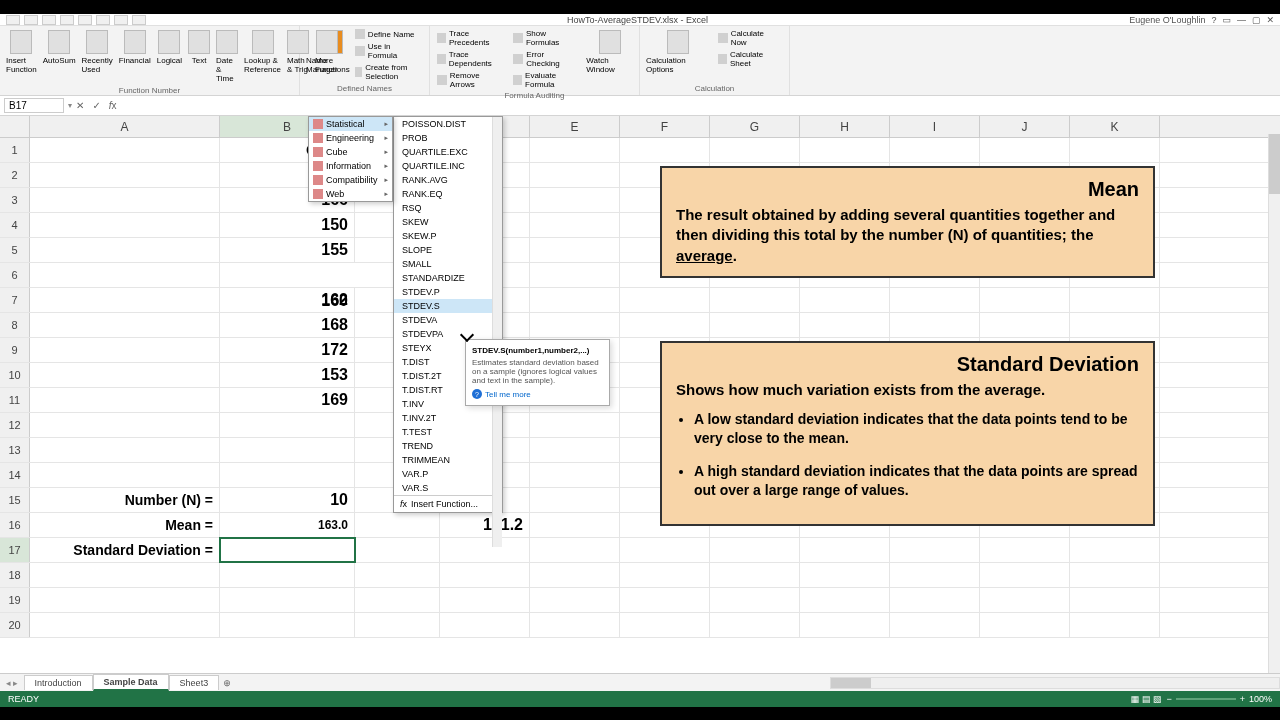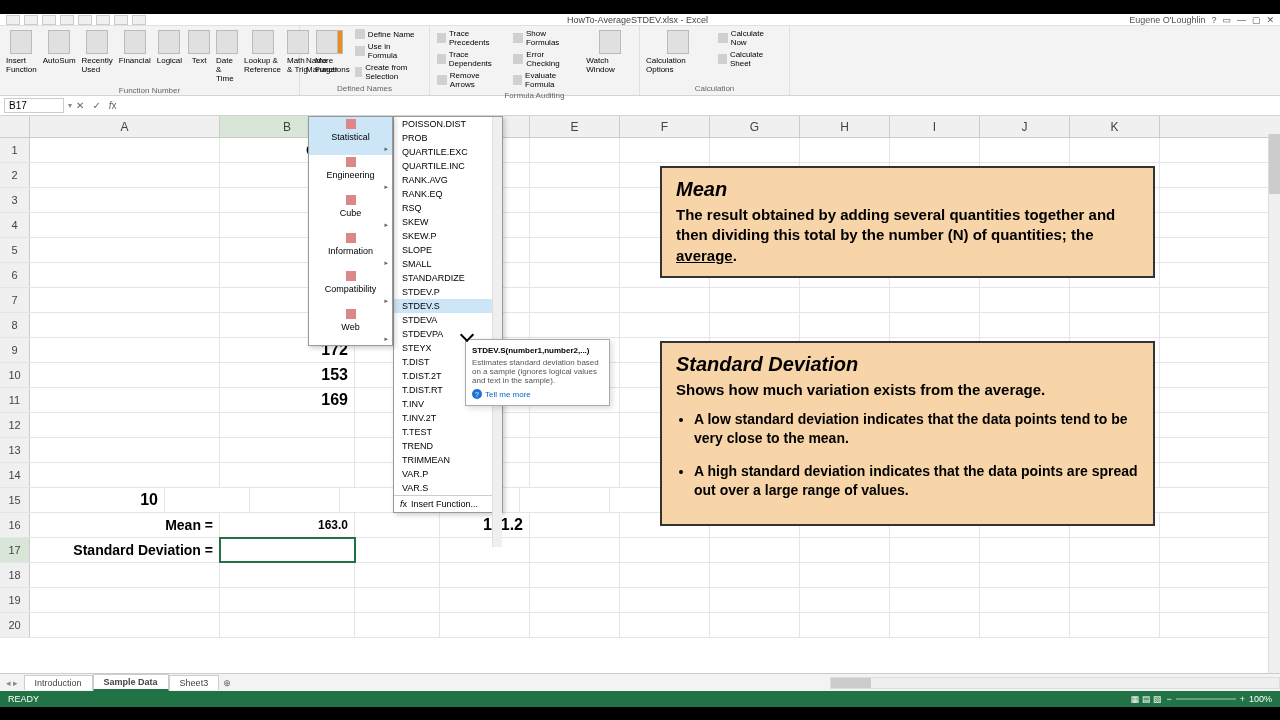--- a/index.html
+++ b/index.html
@@ -49,41 +49,41 @@
 .row { height: 25px; display: flex; border-bottom: 1px solid #e5e5e5; }
 .rowhdr { width: 30px; background: #f0f0f0; border-right: 1px solid #ccc; display: flex; align-items: center; justify-content: center; font-size: 11px; color: #444; }
 .cell { border-right: 1px solid #e5e5e5; padding: 2px 6px; font-size: 14px; display: flex; align-items: center; }
 .cell.right { justify-content: flex-end; }
 .cell.bold { font-weight: bold; }
 .cell.selected { outline: 2px solid #217346; outline-offset: -1px; background: #fff; }
 .rowhdr.sel, .colhdr.sel { background: #d8e6d8; }
 
 
 .cat-dd { position: absolute; top: 0; left: 308px; width: 85px; background: #fff; border: 1px solid #999; box-shadow: 2px 2px 5px rgba(0,0,0,0.2); font-size: 9px; z-index: 20; }
-.cat-item { padding: 2px 4px; display: flex; align-items: center; gap: 3px; cursor: pointer; flex-direction: column; }
+.cat-item { padding: 2px 4px; display: flex; align-items: center; gap: 3px; cursor: pointer; }
 .cat-item.hov { background: #cde6f7; }
 .cat-ico { width: 10px; height: 10px; background: #d88; }
 .cat-arrow { margin-left: auto; font-size: 7px; color: #666; }
 
 .fn-dd { position: absolute; top: 0; left: 393px; width: 110px; background: #fff; border: 1px solid #999; box-shadow: 2px 2px 5px rgba(0,0,0,0.2); font-size: 9px; z-index: 19; max-height: 445px; }
 .fn-list { }
 .fn-item { padding: 2px 8px; cursor: pointer; font-size: 9px; }
 .fn-item.hov { background: #cde6f7; }
 .fn-foot { border-top: 1px solid #ccc; padding: 3px 6px; display: flex; align-items: center; gap: 4px; font-size: 9px; }
 .fn-scroll { position: absolute; right: 0; top: 0; width: 10px; height: 430px; background: #efefef; border-left: 1px solid #ddd; }
 
 .tooltip { position: absolute; top: 223px; left: 465px; width: 145px; background: #fff; border: 1px solid #aaa; box-shadow: 2px 2px 6px rgba(0,0,0,0.15); padding: 6px; font-size: 8px; z-index: 21; }
 .tooltip .tt-title { font-weight: bold; margin-bottom: 3px; }
 .tooltip .tt-desc { color: #555; margin-bottom: 4px; }
 .tooltip .tt-link { color: #0066cc; display: flex; align-items: center; gap: 3px; }
 .tooltip .tt-link::before { content: "?"; display: inline-flex; width: 10px; height: 10px; border-radius: 50%; background: #1e6fd6; color: #fff; align-items: center; justify-content: center; font-size: 7px; }
 
 
 .info-box { position: absolute; background: #f8d5a8; border: 2px solid #333; padding: 10px 14px; font-family: Cambria, Georgia, serif; }
-.info-title { font-style: italic; font-weight: bold; text-align: left; font-size: 20px; margin-bottom: 4px; }
+.info-title { font-weight: bold; text-align: right; font-size: 20px; margin-bottom: 4px; }
 .info-text { font-size: 15px; font-weight: bold; line-height: 1.35; }
 .info-text .uline { text-decoration: underline; }
 .info-list { margin-top: 10px; padding-left: 18px; }
 .info-list li { font-size: 14px; font-weight: bold; margin-bottom: 14px; line-height: 1.35; }
 
 
 .sheet-tabs { position: absolute; bottom: 16px; left: 0; right: 0; height: 18px; background: #f3f3f3; border-top: 1px solid #ccc; display: flex; align-items: center; font-size: 9px; }
 .sheet-nav { display: flex; gap: 2px; padding: 0 6px; color: #888; }
 .sheet-tab { padding: 2px 10px; border: 1px solid #ccc; border-bottom: none; background: #fff; color: #444; cursor: pointer; }
 .sheet-tab.active { background: #fff; border-bottom: 2px solid #217346; font-weight: bold; }
@@ -474,20 +474,21 @@
           <div class="cell colE"></div>
           <div class="cell colF"></div>
           <div class="cell colG"></div>
           <div class="cell colH"></div>
           <div class="cell colI"></div>
           <div class="cell colJ"></div>
           <div class="cell colK"></div>
         </div>
         <div class="row">
           <div class="rowhdr">15</div>
+          <div class="cell colA right bold">Number (N) =</div>
           <div class="cell colB right bold" style="font-size: 16px;">10</div>
           <div class="cell colC"></div>
           <div class="cell colD"></div>
           <div class="cell colE"></div>
           <div class="cell colF"></div>
           <div class="cell colG"></div>
           <div class="cell colH"></div>
           <div class="cell colI"></div>
           <div class="cell colJ"></div>
           <div class="cell colK"></div>

